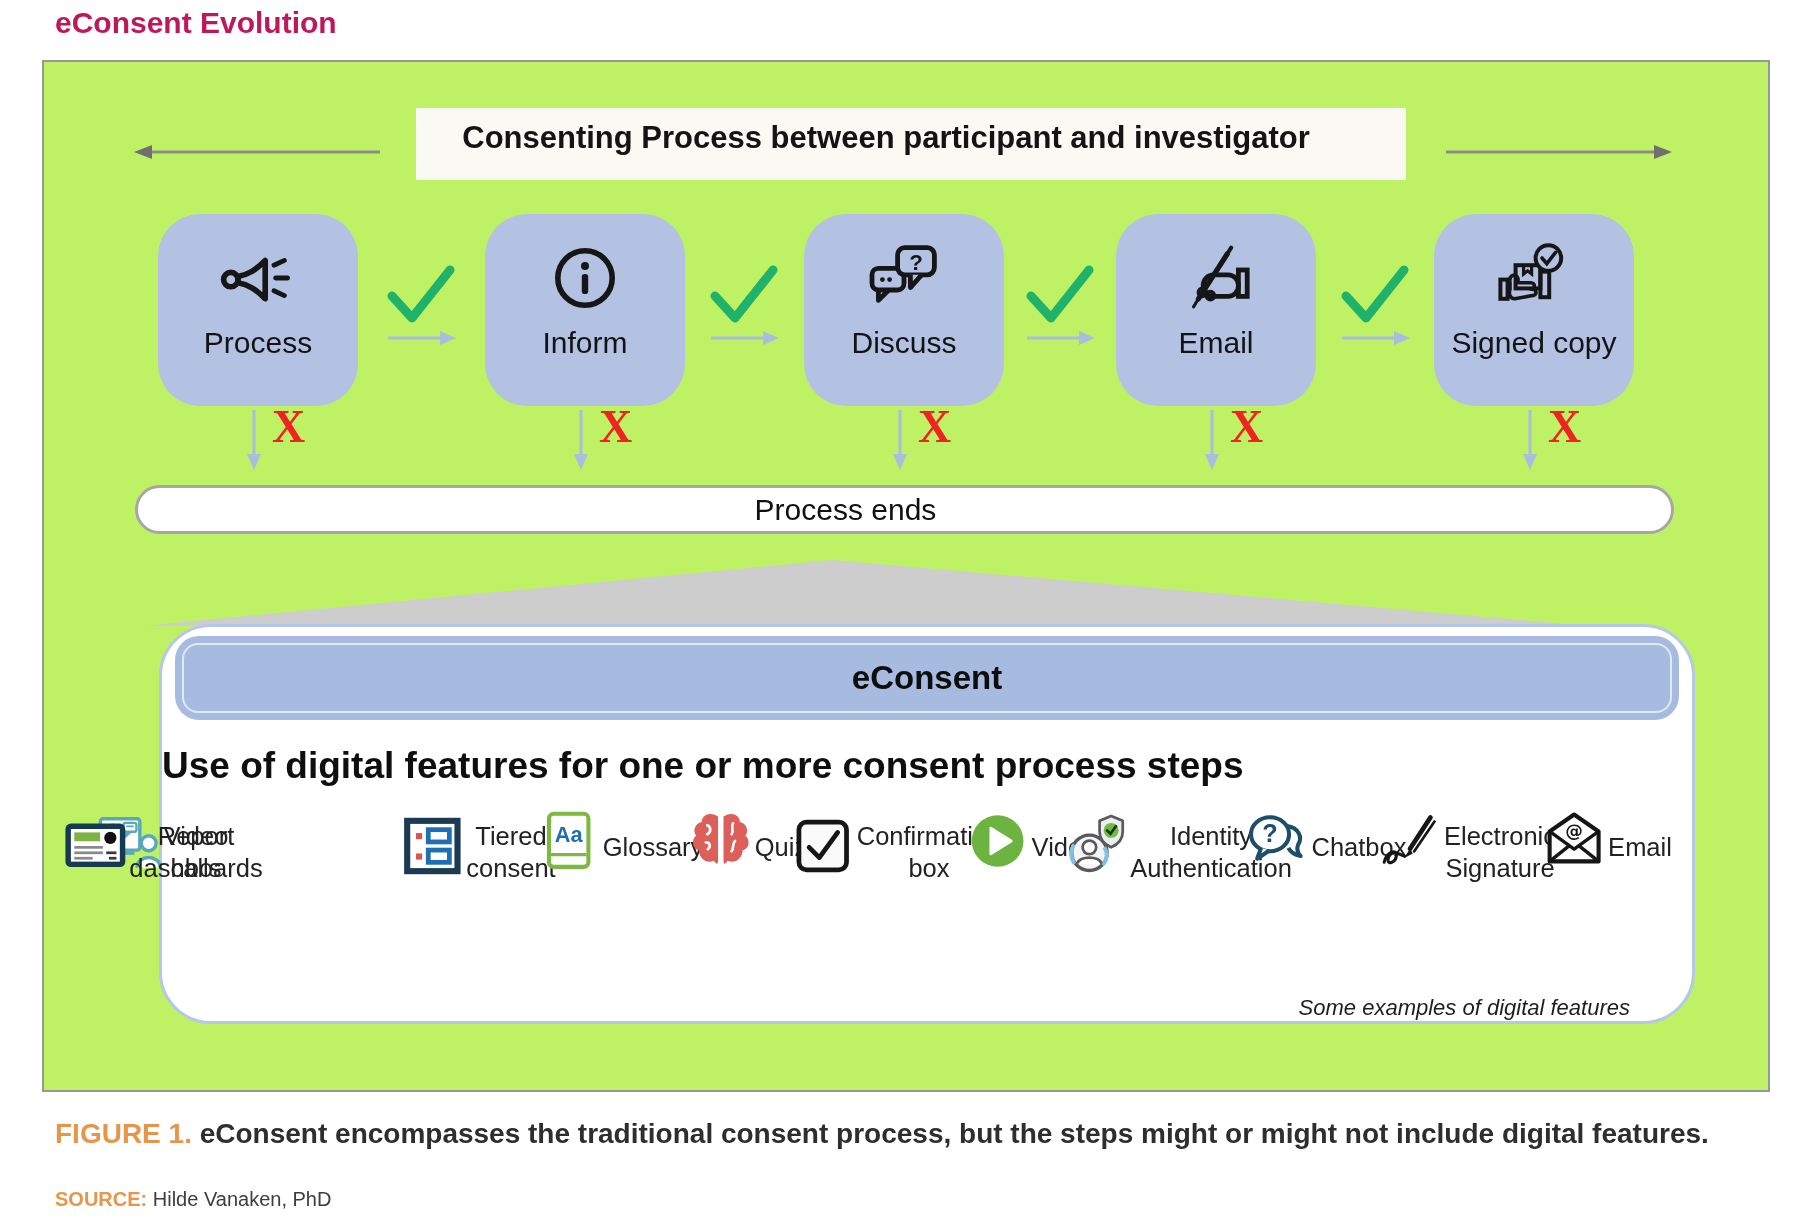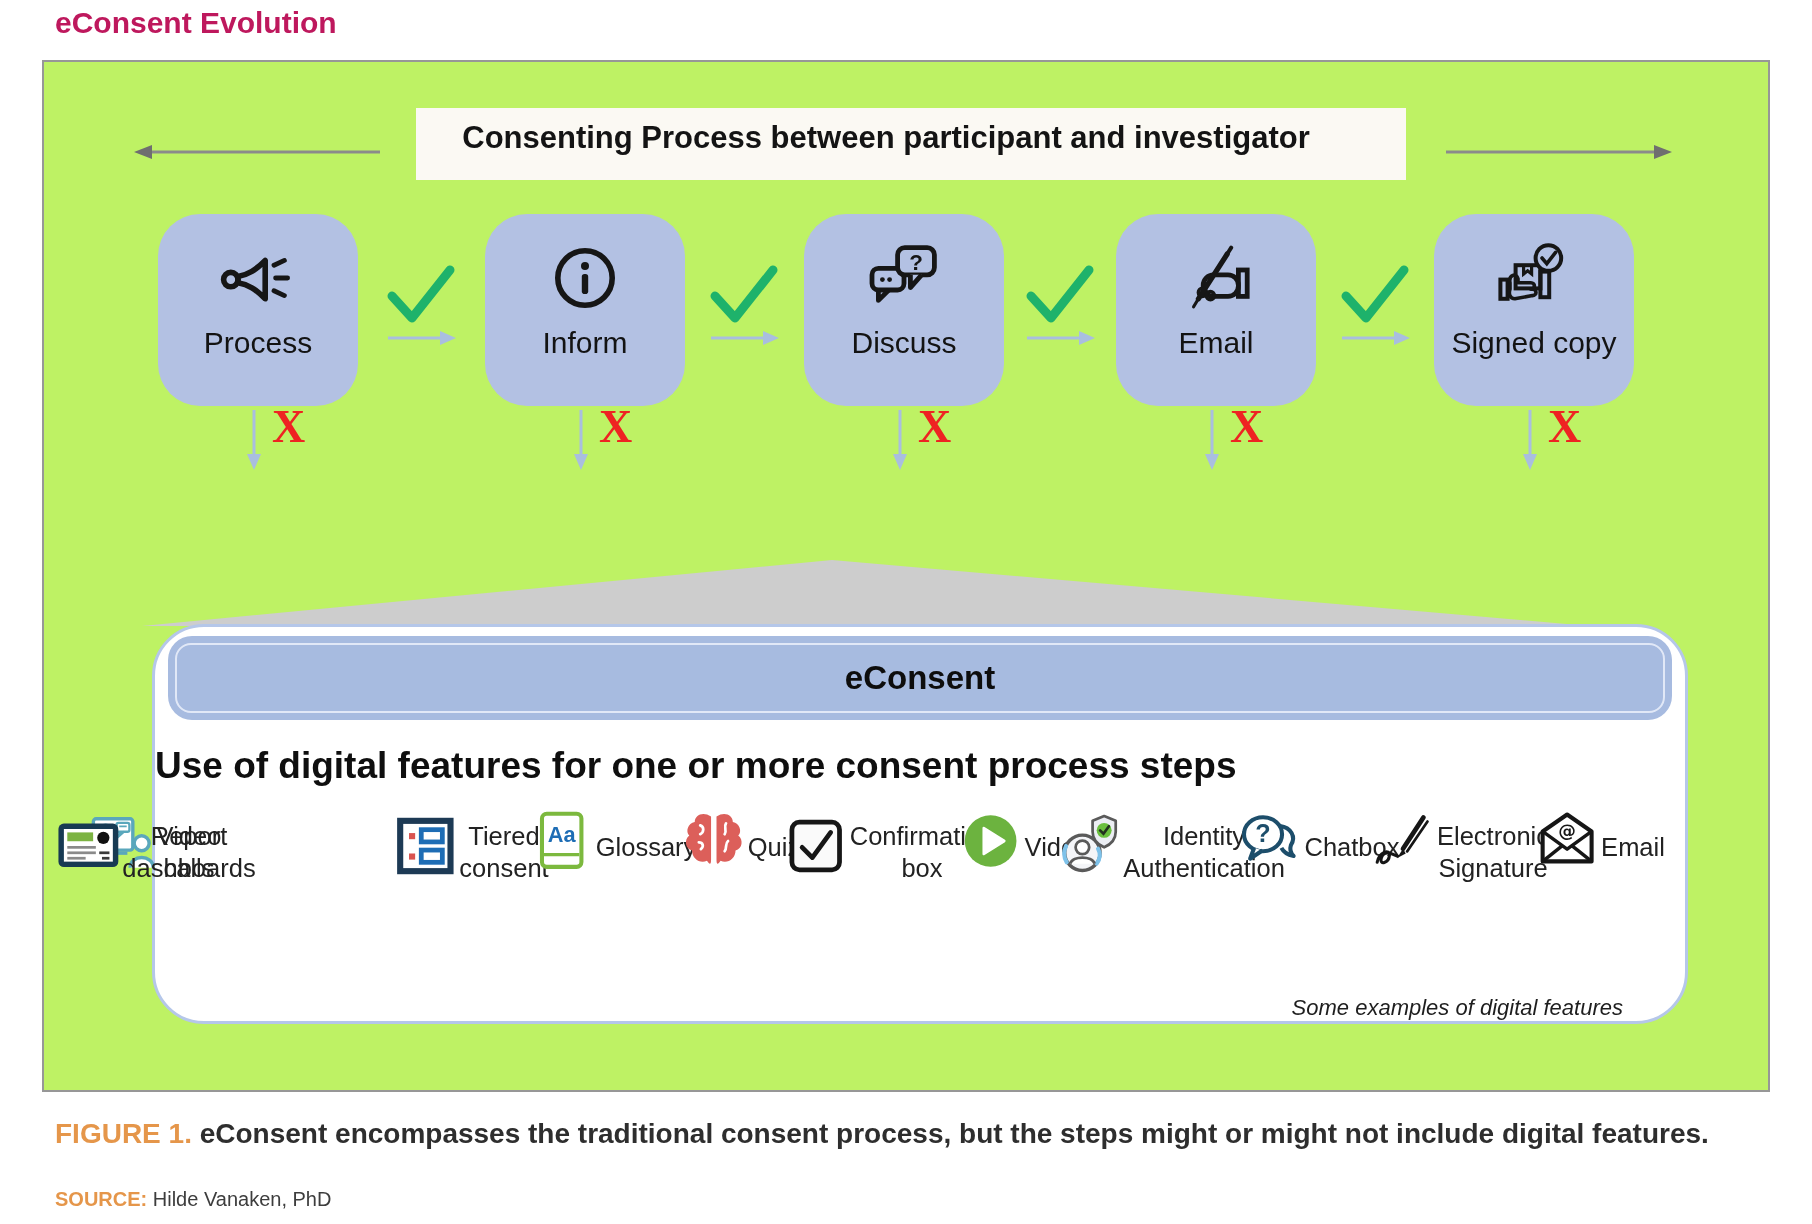--- a/index.html
+++ b/index.html
@@ -44,21 +44,21 @@
 
   .pill{
     position:absolute;left:91px;top:423px;width:1539px;height:49px;border-radius:27px;
     border:3px solid #a6a6a6;background:#fff;box-sizing:border-box;
     display:flex;align-items:center;justify-content:center;padding-right:118px;
     font-size:30px;color:#101010;
   }
   .funnel{position:absolute;left:90px;top:494px;width:1460px;height:70px;}
 
   .econsent{
-    position:absolute;left:108px;top:562px;width:1536px;height:400px;
+    position:absolute;left:115px;top:562px;width:1536px;height:400px;
     border:3px solid #b5c7e9;border-radius:52px;background:#fff;box-sizing:border-box;
   }
   .band{
     position:absolute;left:13px;right:13px;top:9px;height:84px;background:#a7bbe0;
     border-radius:24px;display:flex;align-items:center;justify-content:center;
   }
   .band-inner{
     position:absolute;left:7px;right:7px;top:7px;bottom:7px;
     border:2px solid rgba(235,240,250,0.85);border-radius:16px;pointer-events:none;
   }
@@ -252,20 +252,23 @@
       </svg>
     </div>
     <div class="connector" style="left:1286px">
       <svg viewBox="0 0 90 96">
         <path d="M16 42 L36 64 L74 16" fill="none" stroke="#1eb26b" stroke-width="9" stroke-linecap="round" stroke-linejoin="round"></path>
         <line x1="12" y1="84" x2="66" y2="84" stroke="#a9bedf" stroke-width="3"></line>
         <path d="M64 77 L80 84 L64 91 Z" fill="#a9bedf"></path>
       </svg>
     </div>
 
+    <div class="pill">
+      <span>Process ends</span>
+    </div>
 
     <svg class="funnel" viewBox="0 0 1460 70" preserveAspectRatio="none">
       <polygon points="8,70 698,4 1455,70" fill="#cdcdcd"></polygon>
     </svg>
 
     <div class="econsent">
       <div class="band">
         <div class="band-inner"></div>
         <span class="band-title">eConsent</span>
       </div>

